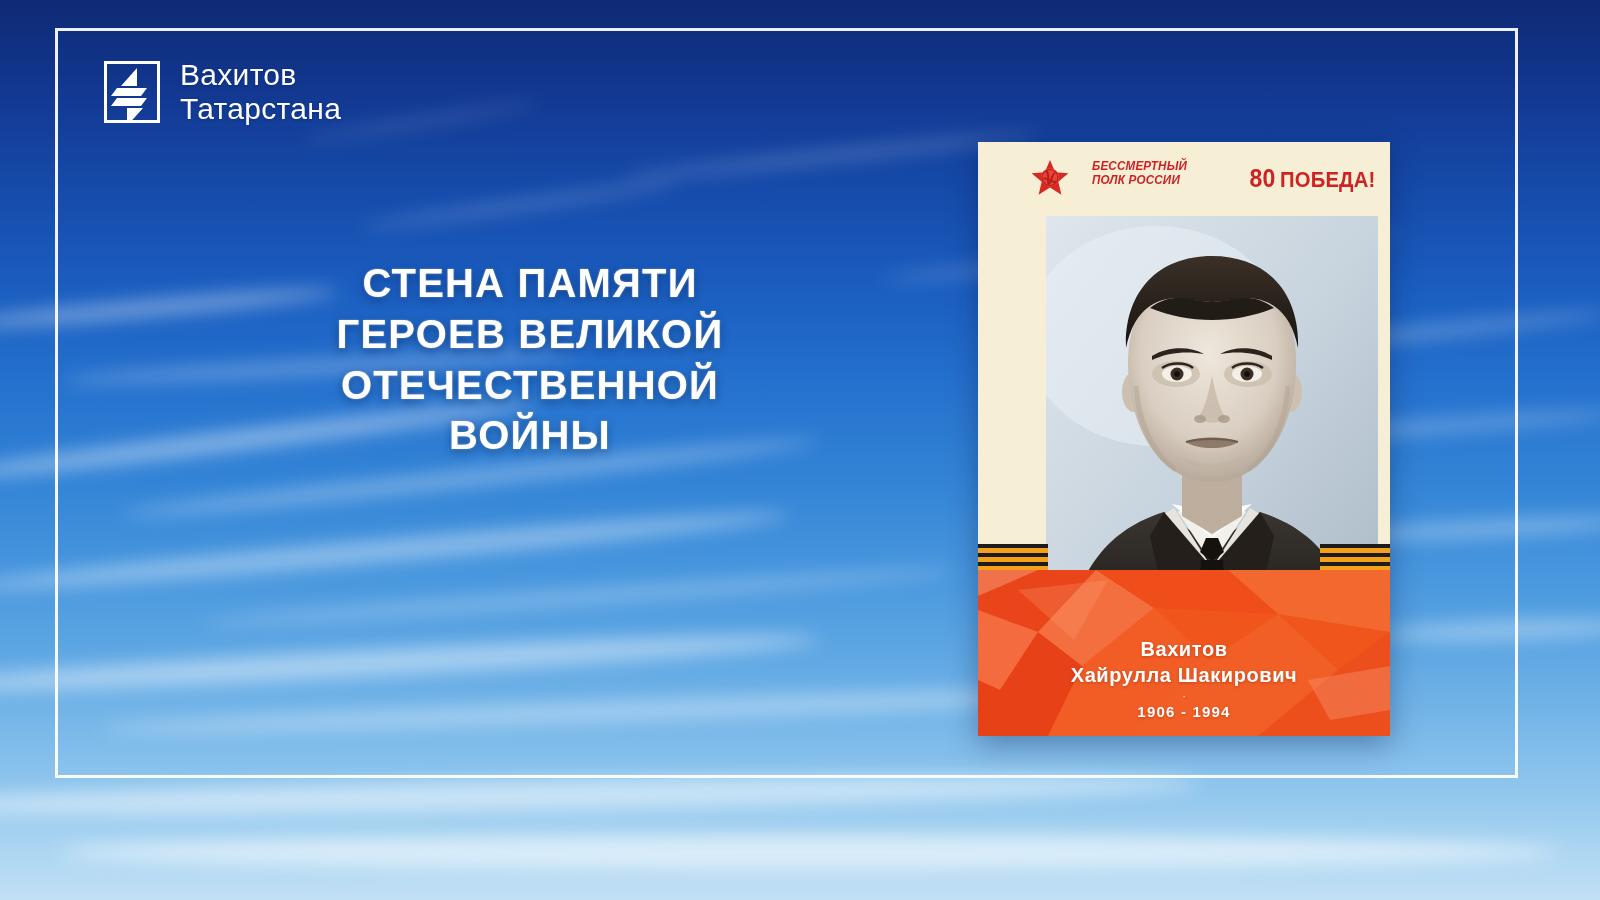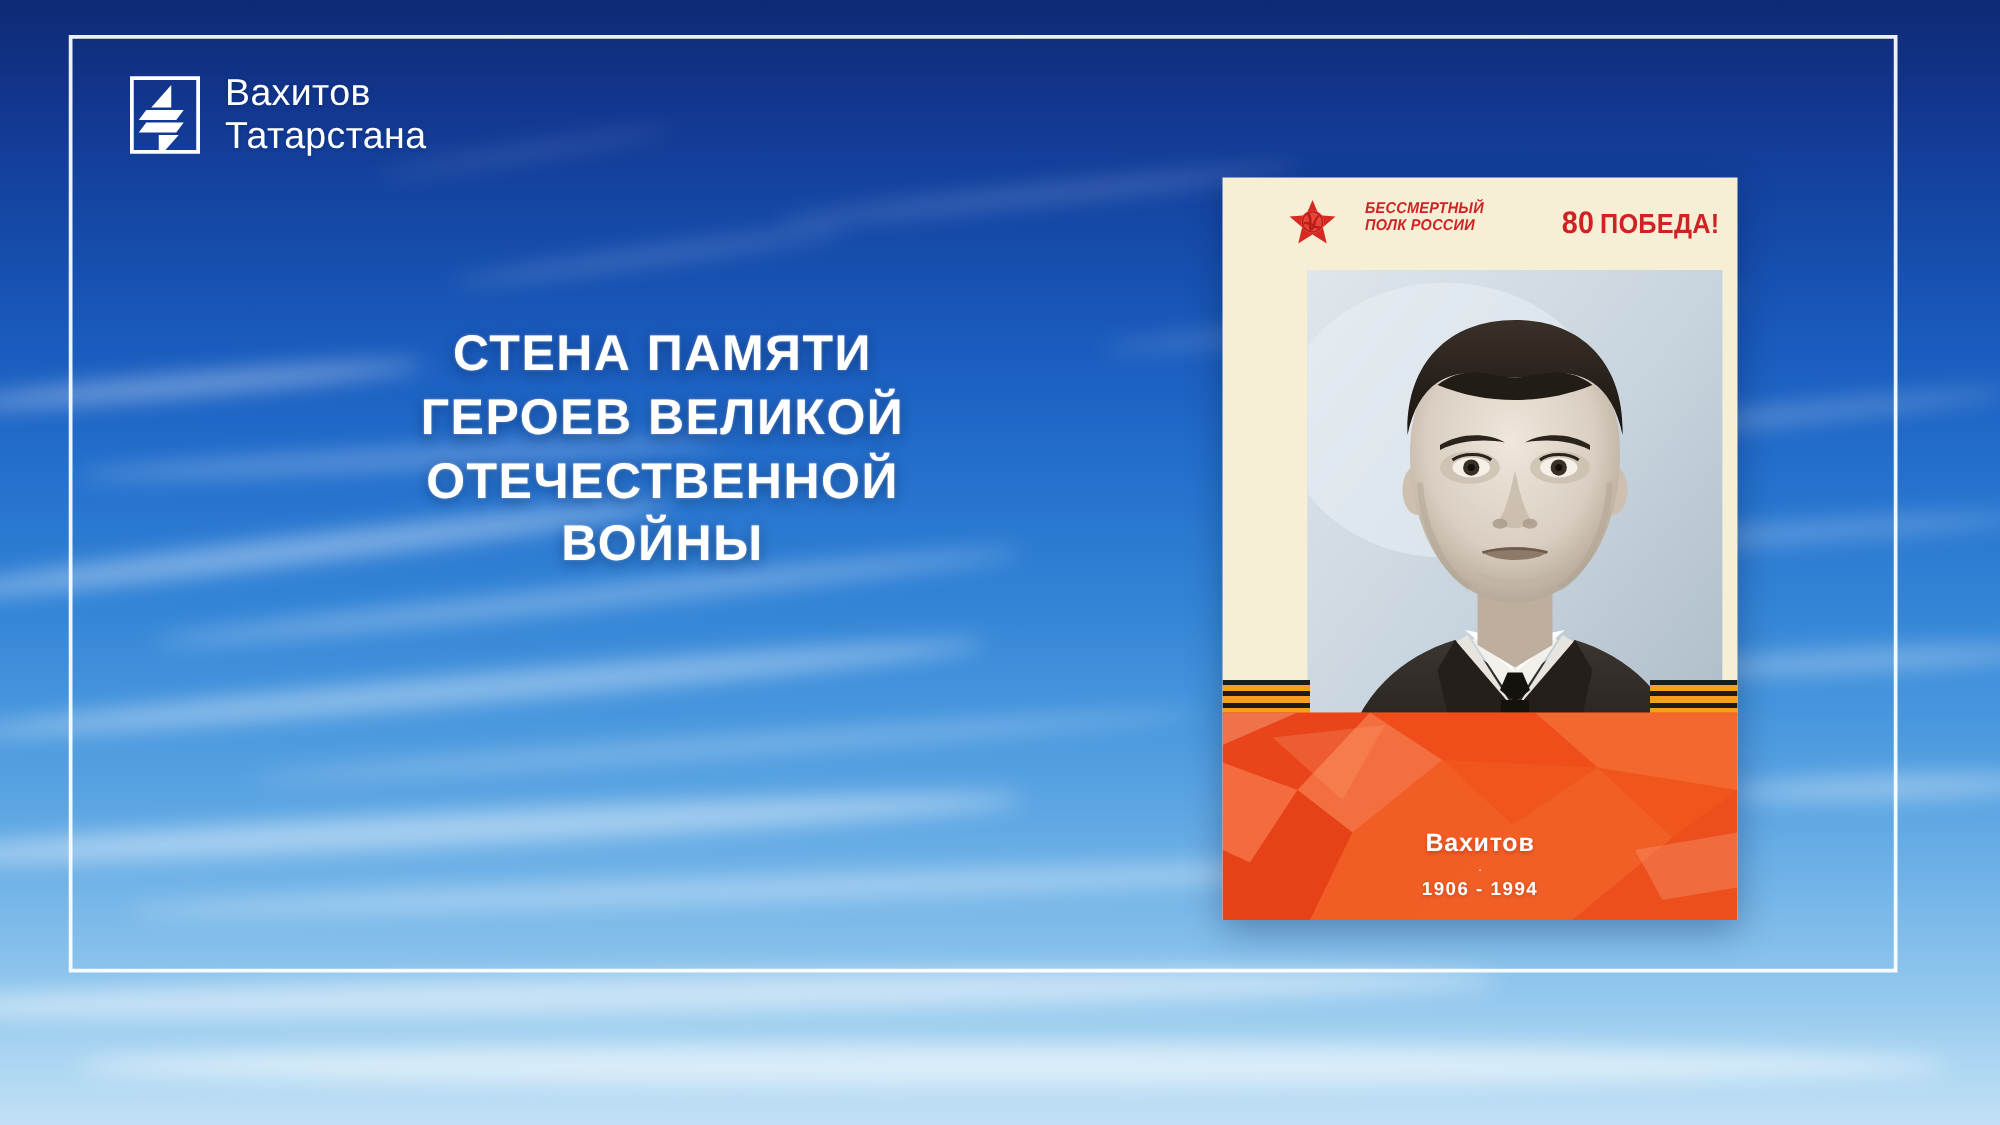--- a/index.html
+++ b/index.html
@@ -377,18 +377,19 @@
         <polygon points="232,90 300,44 360,100 280,166 150,166" fill="#f26a33" opacity=".45"></polygon>
         <polygon points="300,44 250,0 412,0 412,62" fill="#f47a42" opacity=".5"></polygon>
         <polygon points="360,100 412,62 412,166 280,166" fill="#e94b1d" opacity=".6"></polygon>
         <polygon points="0,0 60,0 0,26" fill="#f8a07c" opacity=".5"></polygon>
         <polygon points="330,110 412,96 412,140 352,150" fill="#f9a07b" opacity=".35"></polygon>
         <polygon points="40,20 130,10 96,70" fill="#fa9a72" opacity=".28"></polygon>
       </svg>
 
       <div id="name-block">
         <div id="surname">Вахитов</div>
+        <div id="given-name">Хайрулла Шакирович</div>
         <div id="name-sep">·</div>
         <div id="life-years">1906 - 1994</div>
       </div>
     </div>
   </div>
 </div>
 
 </body></html>

